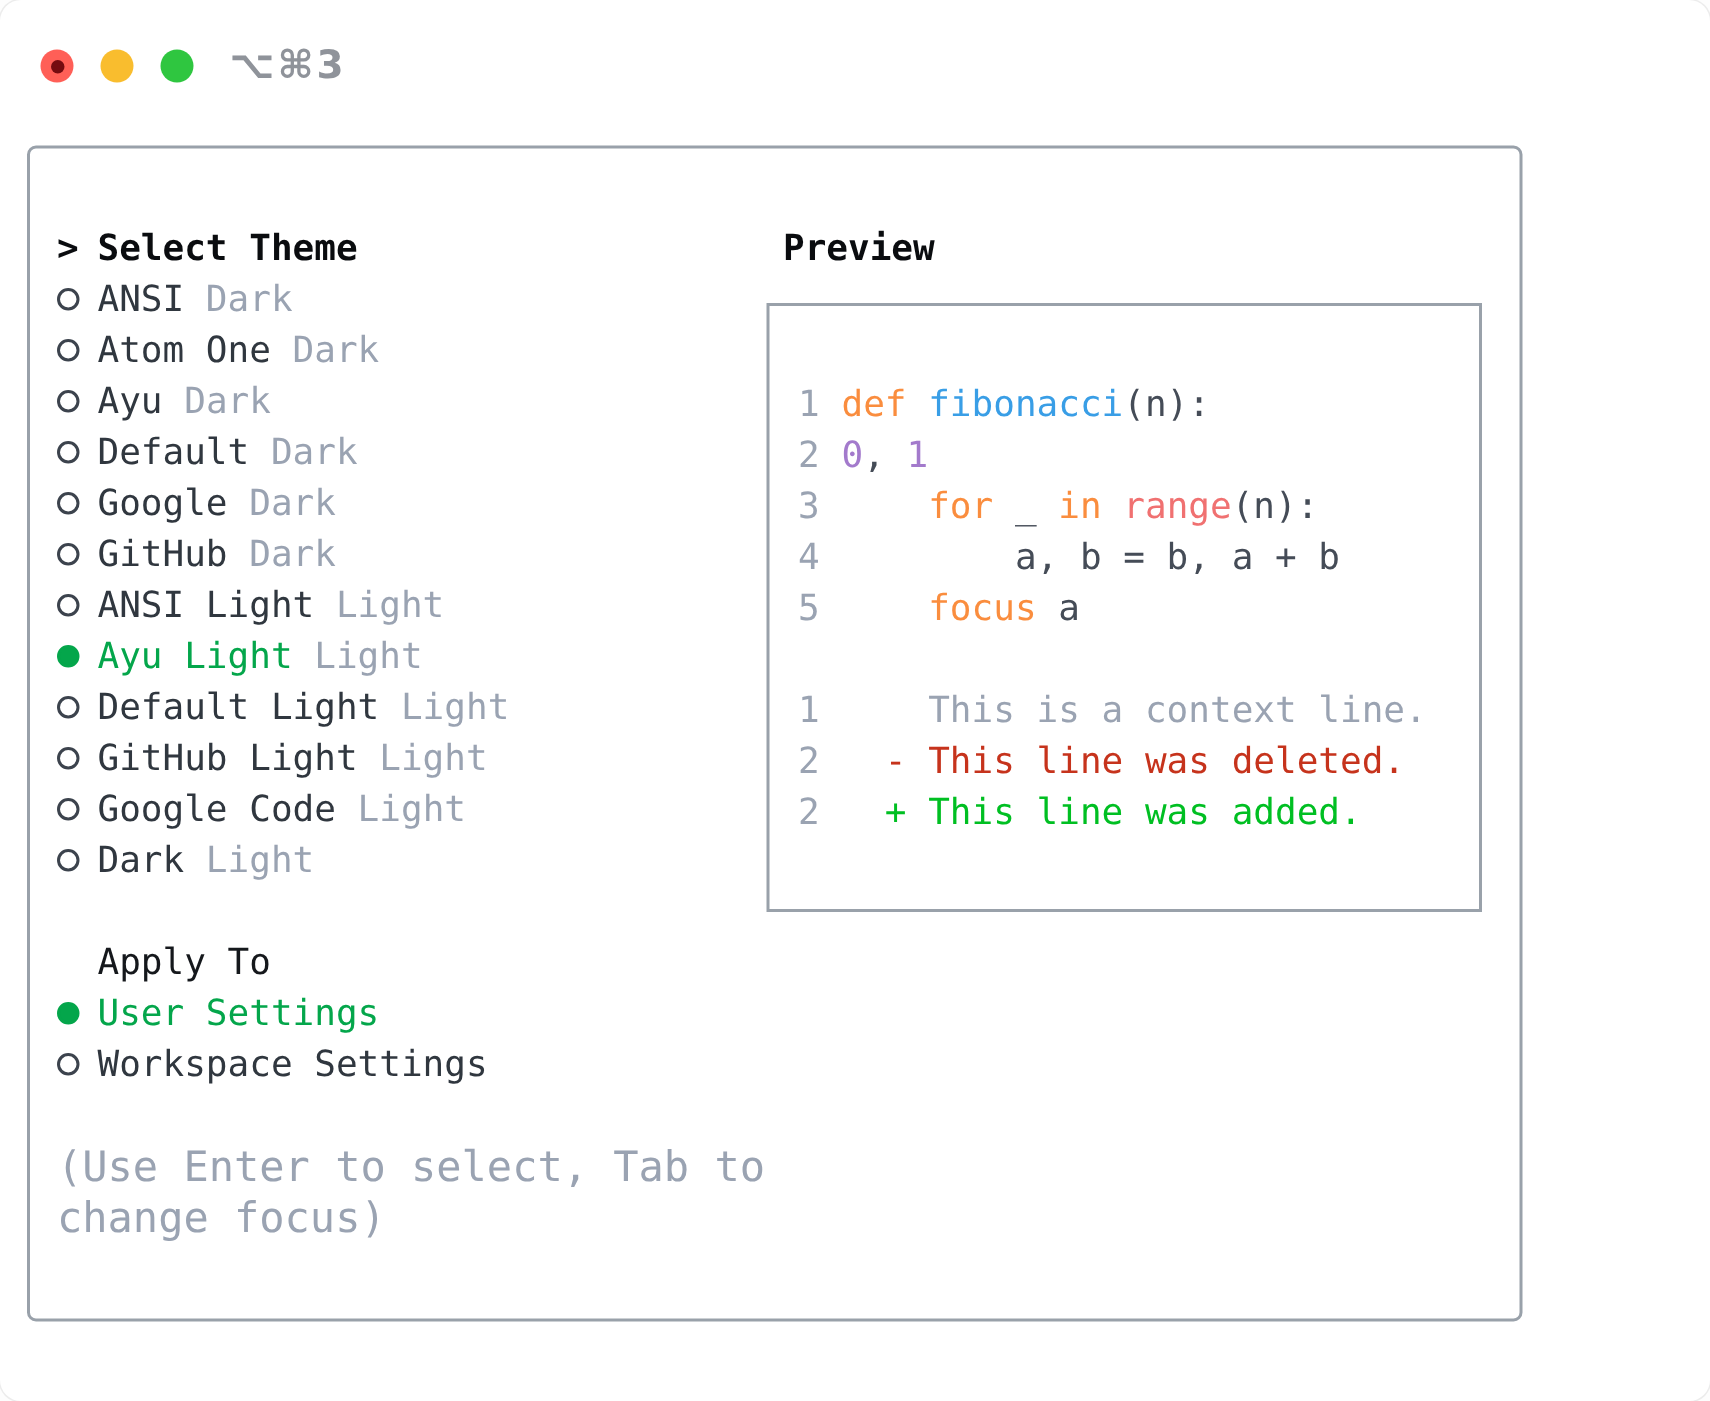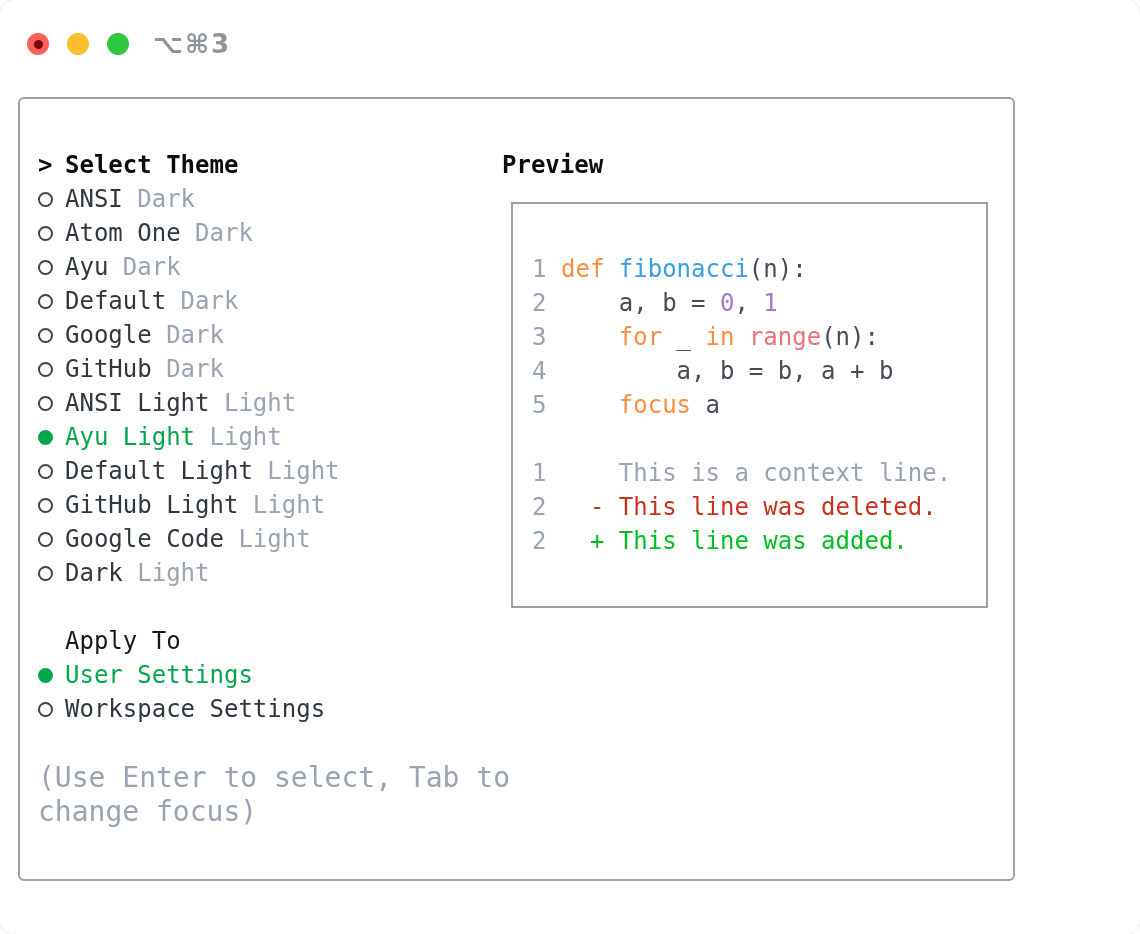--- a/index.html
+++ b/index.html
@@ -29,21 +29,21 @@
   .cursor{color:var(--header);font-weight:bold;}
   .htext{font-weight:bold;color:var(--header);}
   .circle{width:15px;height:15px;border:2px solid var(--circle);border-radius:50%;box-sizing:border-box;}
   .circle.sel{background:var(--selgreen);border-color:var(--selgreen);}
   .name{color:var(--name);}
   .name.sel{color:var(--selgreen);}
   .tag{color:var(--muted);}
   .applyhdr .htext{font-weight:normal;color:#15181c;}
   .help-line{display:flex;align-items:center;height:34px;font-size:28px;color:var(--muted);white-space:pre;}
   
-  .preview-label{position:absolute;left:482px;top:49px;height:34px;display:flex;align-items:center;
+  .preview-label{position:absolute;left:502px;top:49px;height:34px;display:flex;align-items:center;
     font-size:24px;font-weight:bold;color:var(--header);}
   .preview-box{position:absolute;left:491px;top:103px;width:477px;height:406px;
     border:2px solid var(--border);box-sizing:border-box;background:#fff;}
   .pv-content{position:absolute;left:19px;top:48px;}
   .code-row{display:flex;align-items:center;height:34px;font-size:24px;white-space:pre;}
   .ln{color:var(--muted);width:29px;flex:none;}
   .seg-plain{color:var(--plain);}
   .seg-keyword{color:var(--keyword);}
   .seg-function{color:var(--function);}
   .seg-builtin{color:var(--builtin);}
@@ -109,21 +109,21 @@
           <div class="help-line">(Use Enter to select, Tab to</div>
           <div class="help-line">change focus)</div>
         </div>
     </div>
 
     <div class="preview-label">Preview</div>
 
     <div class="preview-box">
       <div class="pv-content" id="code-lines">
           <div class="code-row"><span class="ln">1</span><span class="seg-keyword">def </span><span class="seg-function">fibonacci</span><span class="seg-plain">(n):</span></div>
-          <div class="code-row"><span class="ln">2</span><span class="seg-plain">    a, b = </span><span class="seg-number">0</span><span class="seg-plain">, </span><span class="seg-number">1</span></div>
+          <div class="code-row"><span class="ln">2</span><span class="seg-number">0</span><span class="seg-plain">, </span><span class="seg-number">1</span></div>
           <div class="code-row"><span class="ln">3</span><span class="seg-plain">    </span><span class="seg-keyword">for</span><span class="seg-plain"> _ </span><span class="seg-keyword">in</span><span class="seg-plain"> </span><span class="seg-builtin">range</span><span class="seg-plain">(n):</span></div>
           <div class="code-row"><span class="ln">4</span><span class="seg-plain">        a, b = b, a + b</span></div>
           <div class="code-row"><span class="ln">5</span><span class="seg-plain">    </span><span class="seg-keyword">focus</span><span class="seg-plain"> a</span></div>
           <div class="code-row"><span class="ln"></span></div>
           <div class="code-row"><span class="ln">1</span><span class="seg-context">    This is a context line.</span></div>
           <div class="code-row"><span class="ln">2</span><span class="seg-deleted">  - This line was deleted.</span></div>
           <div class="code-row"><span class="ln">2</span><span class="seg-added">  + This line was added.</span></div>
         </div>
     </div>
 

